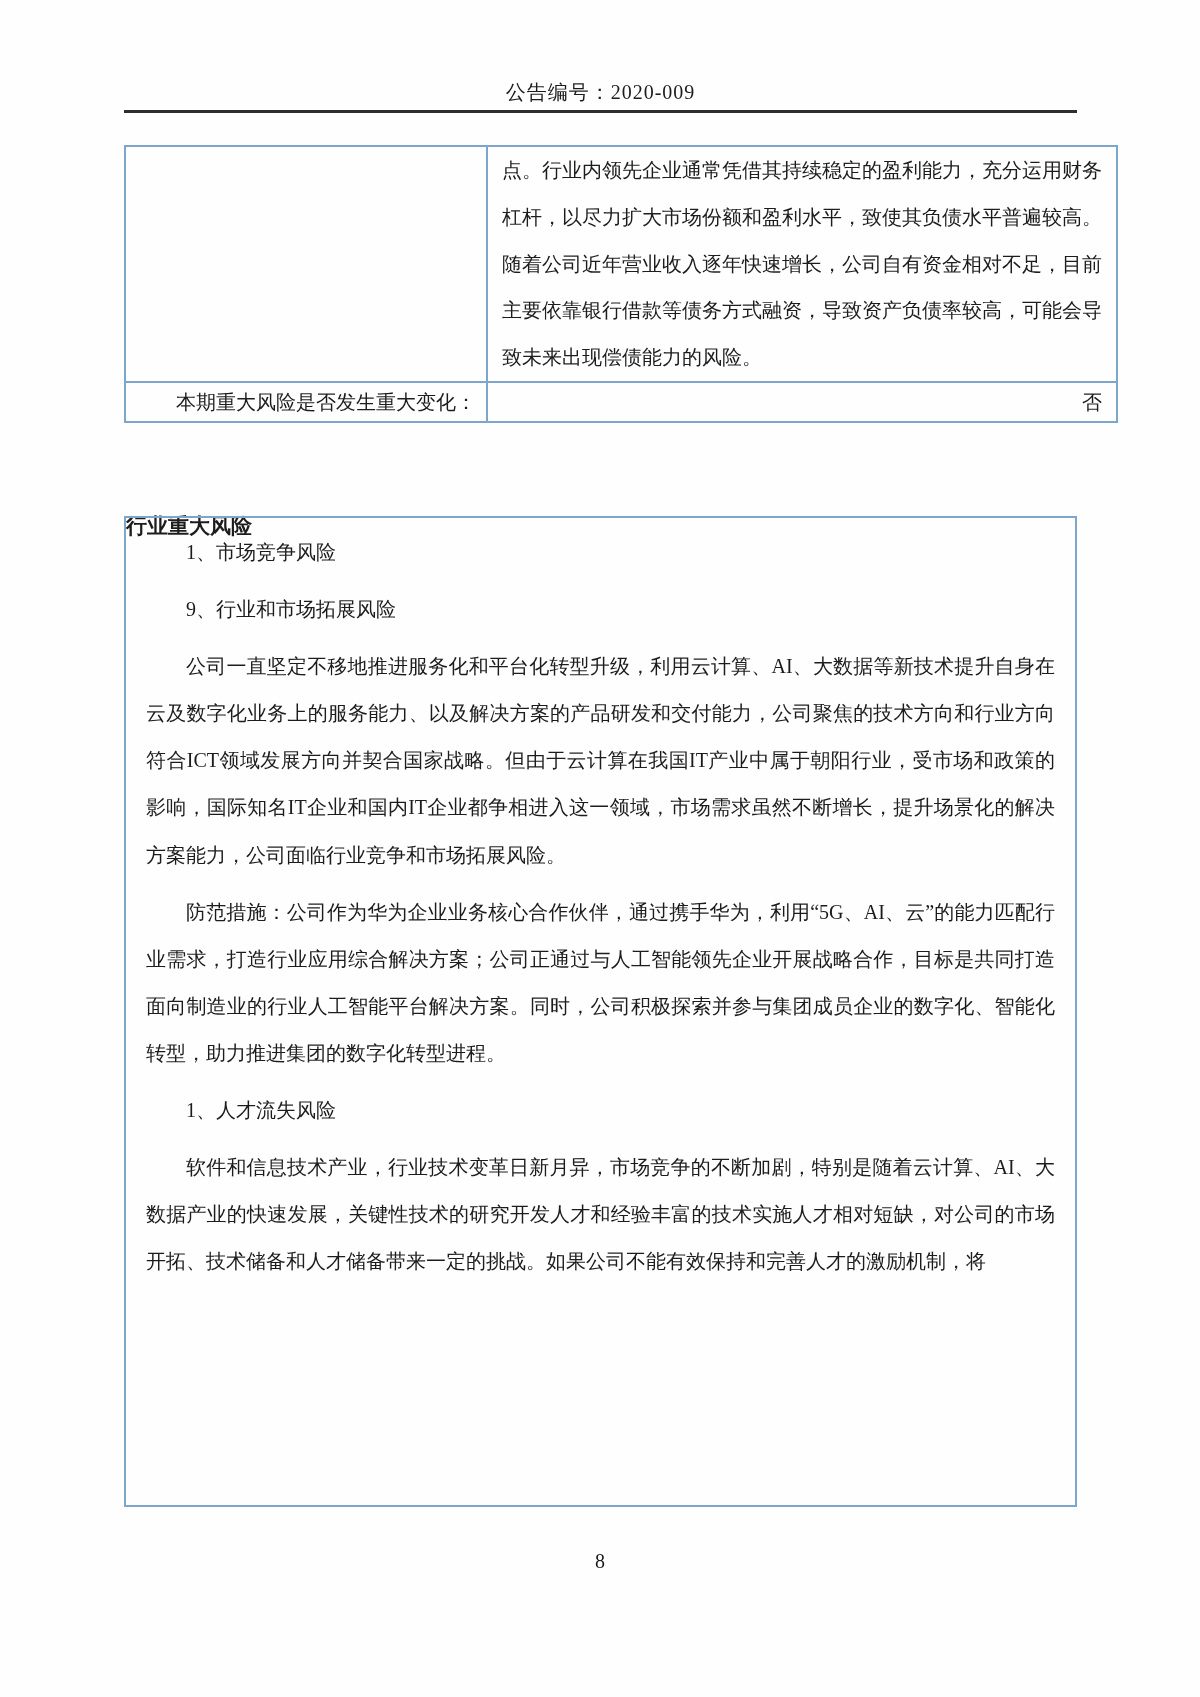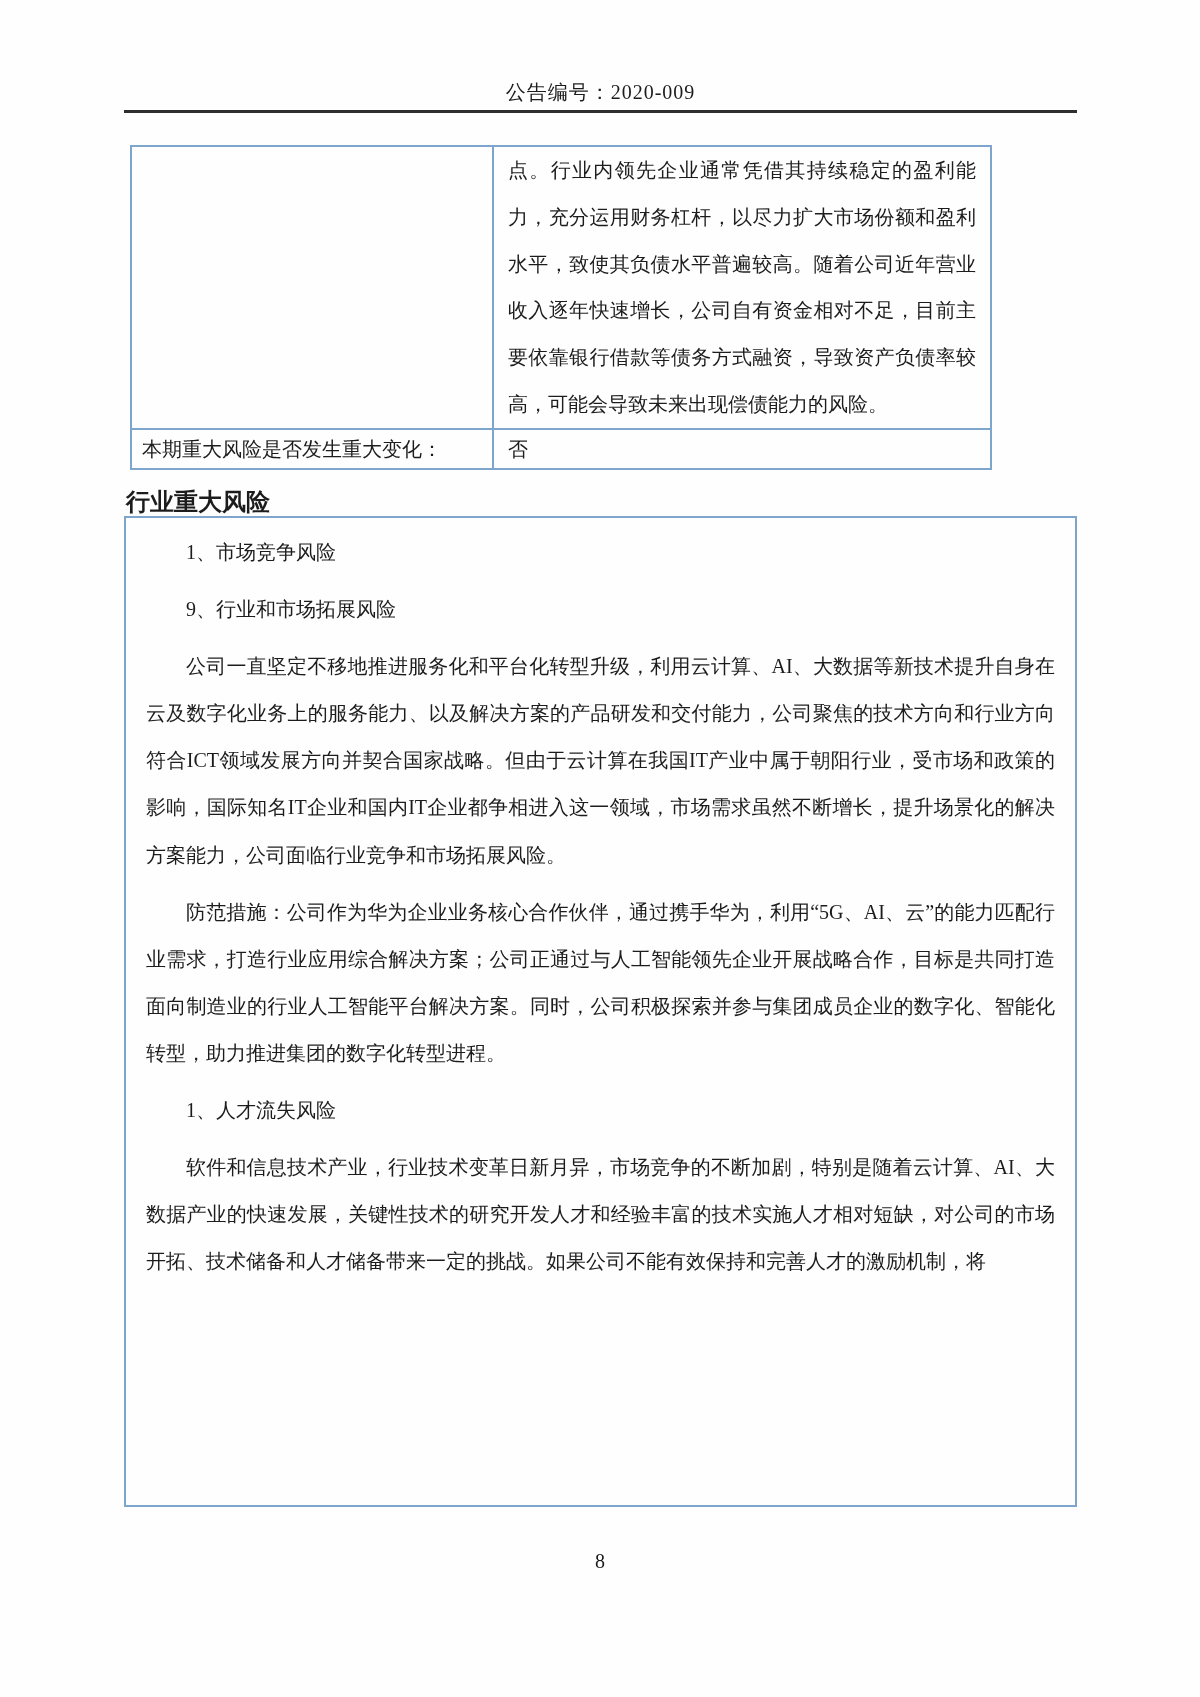--- a/index.html
+++ b/index.html
@@ -19,27 +19,27 @@
     font-size: 20px;
     letter-spacing: 1px;
   }
   .header-rule {
     position: absolute;
     top: 110px; left: 124px; width: 953px; height: 3px;
     background: #2e2e2e;
   }
   .risk-table {
     position: absolute;
-    top: 145px; left: 130px; width: 862px;
+    top: 145px; left: 124px; width: 994px;
     border: 2px solid #7ea6cd;
     box-sizing: border-box;
     font-size: 20px;
   }
   .t-row { display: flex; }
-  .t-row + .t-row { border-top: 2px solid #7ea6cd; }
+  .t-row + .t-row { border-top: 2px solid #7ea6cd; text-align: right; }
   .t-cell-left {
     width: 362px;
     border-right: 2px solid #7ea6cd;
     box-sizing: border-box;
     padding: 0 10px;
   }
   .t-cell-right {
     flex: 1;
     box-sizing: border-box;
     padding: 0 14px;
@@ -50,22 +50,22 @@
     text-align: justify;
   }
   .row-short .t-cell-left, .row-short .t-cell-right {
     line-height: 38px;
     height: 38px;
     white-space: nowrap;
     overflow: hidden;
   }
   .section-title {
     position: absolute;
-    top: 486px; left: 126px;
-    font-size: 24px;
+    top: 512px; left: 126px;
+    font-size: 21px;
     font-weight: bold;
   }
   .risk-box {
     position: absolute;
     top: 516px; left: 124px; width: 953px; height: 991px;
     border: 2px solid #7ea6cd;
     box-sizing: border-box;
     padding: 1px 10px 0 10px;
     overflow: hidden;
   }

